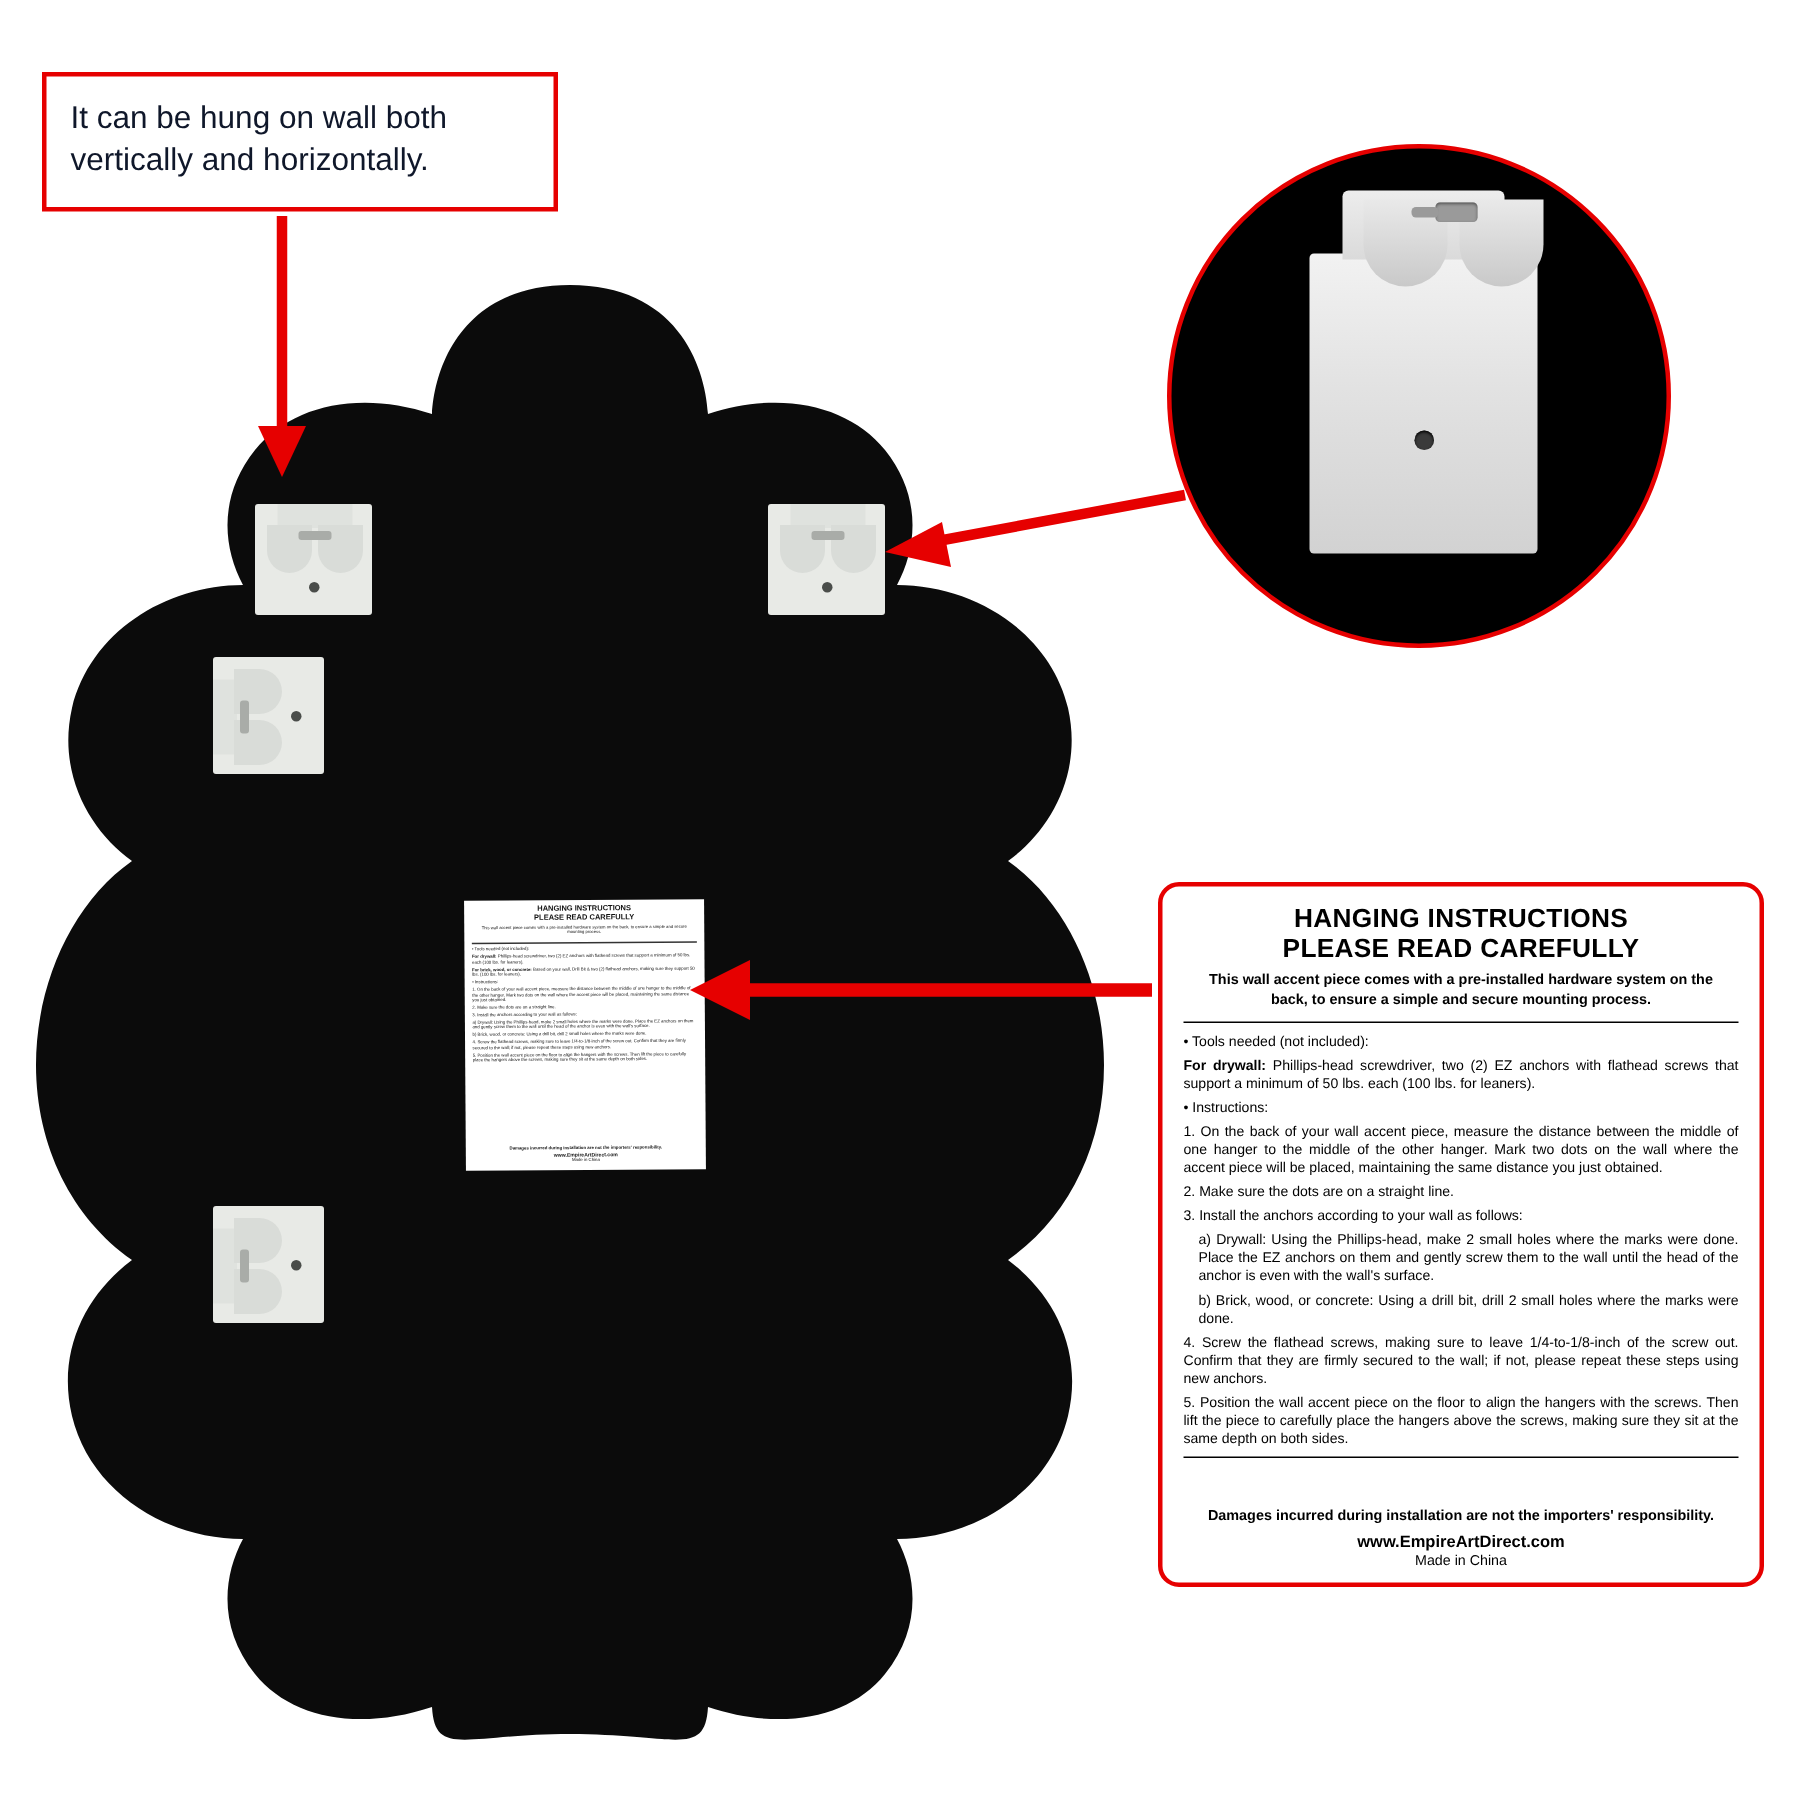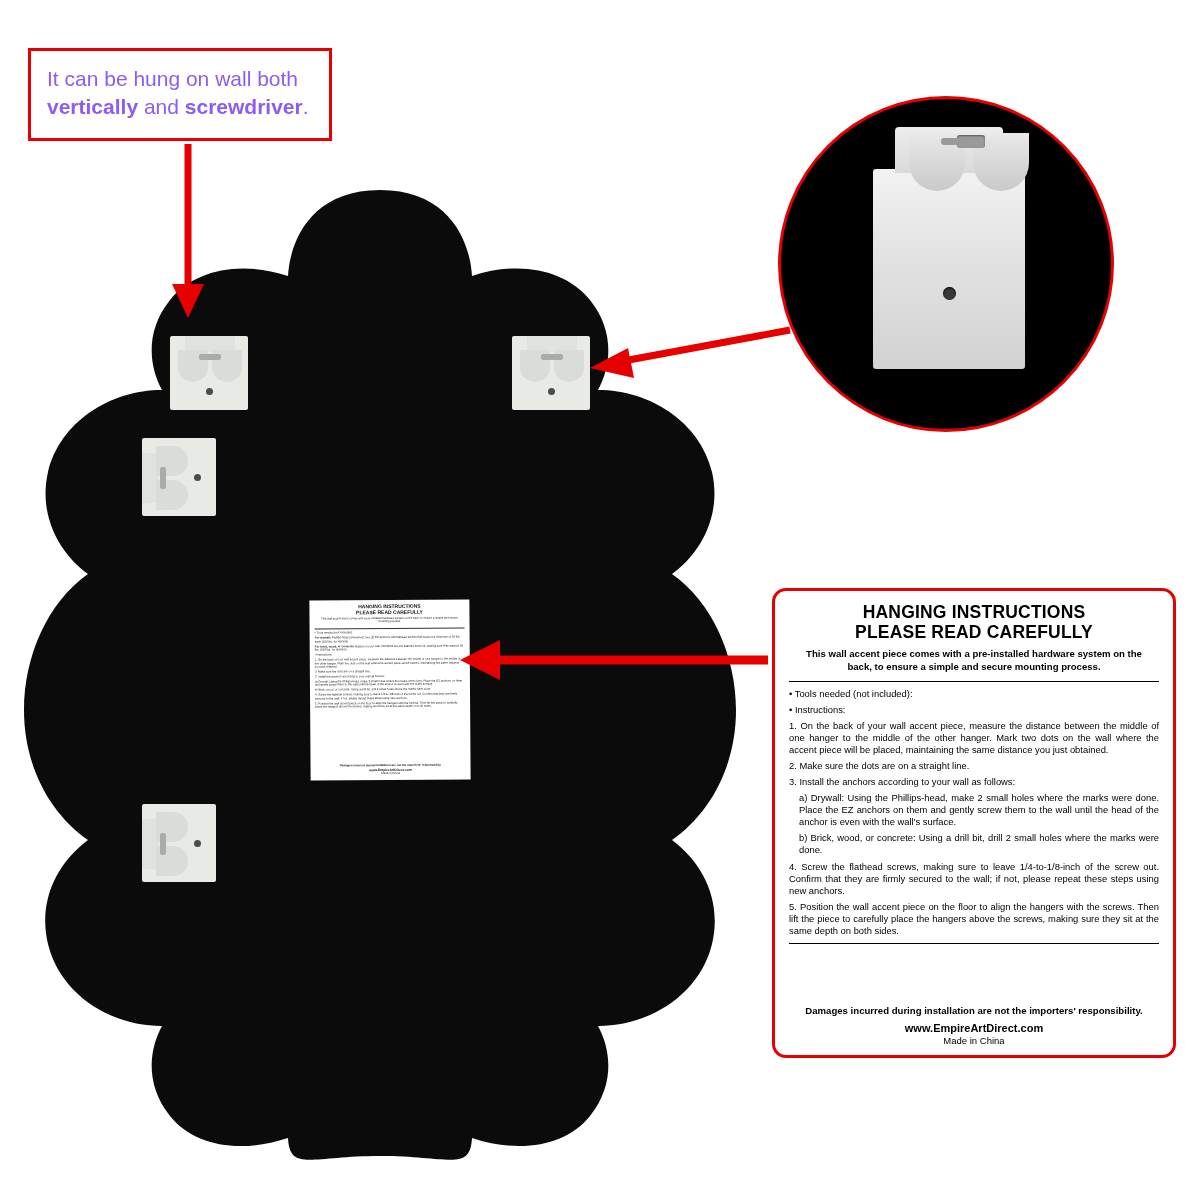--- a/index.html
+++ b/index.html
@@ -3,26 +3,26 @@
 <meta charset="utf-8">
 <style>
   html,body{margin:0;padding:0;}
   body{
     width:1200px;height:1200px;background:#ffffff;position:relative;
     font-family:"Liberation Sans", sans-serif;color:#111;overflow:hidden;
   }
 
   
   .callout{
-    position:absolute;left:28px;top:48px;width:304px;
+    position:absolute;left:28px;top:48px;width:344px;
     border:3px solid #e60000;background:#fff;
     padding:14px 16px 16px 16px;box-sizing:border-box;
-    font-size:21px;line-height:1.35;color:#8b5cf6;
-  }
-  .callout b{font-weight:bold;}
+    font-size:21px;line-height:1.35;color:#0f172a;
+  }
+  .callout b{font-weight:normal;}
 
   
   .instr-panel{
     position:absolute;left:772px;top:588px;width:404px;height:470px;
     border:3px solid #e60000;border-radius:14px;background:#fff;
     box-sizing:border-box;padding:10px 14px 8px 14px;
     font-size:9.4px;line-height:1.28;color:#000;
   }
   .instr-title{
     text-align:center;font-weight:bold;font-size:17.5px;line-height:1.12;
@@ -207,32 +207,33 @@
       <div class="zoom-lobe l"></div>
       <div class="zoom-lobe r"></div>
       <div class="zoom-slot"></div>
     </div>
     <div class="zoom-hole"></div>
   </div>
 </div>
 
 <div class="callout">
   <span>It can be hung on wall both</span><br>
-  <b>vertically</b><span> and </span><b>screwdriver</b><span>.</span>
+  <b>vertically</b><span> and </span><b>horizontally</b><span>.</span>
 </div>
 
 <div class="instr-panel">
   <div class="instr-title">
     <div>HANGING INSTRUCTIONS</div>
     <div>PLEASE READ CAREFULLY</div>
   </div>
   <div class="instr-sub">This wall accent piece comes with a pre-installed hardware system on the back, to ensure a simple and secure mounting process.</div>
   <div class="instr-sep"></div>
   <div class="instr-body">
     <p>• Tools needed (not included):</p>
+    <p><b>For drywall:</b><span> Phillips-head screwdriver, two (2) EZ anchors with flathead screws that support a minimum of 50 lbs. each (100 lbs. for leaners).</span></p>
     <p>• Instructions:</p>
     <p>1. On the back of your wall accent piece, measure the distance between the middle of one hanger to the middle of the other hanger. Mark two dots on the wall where the accent piece will be placed, maintaining the same distance you just obtained.</p>
     <p>2. Make sure the dots are on a straight line.</p>
     <p>3. Install the anchors according to your wall as follows:</p>
     <p class="ind1">a) Drywall:  Using the Phillips-head, make 2 small holes where the marks were done. Place the EZ anchors on them and gently screw them to the wall until the head of the anchor is even with the wall's surface.</p>
     <p class="ind1">b) Brick, wood, or concrete: Using a drill bit, drill 2 small holes where the marks were done.</p>
     <p>4. Screw the flathead screws, making sure to leave 1/4-to-1/8-inch of the screw out. Confirm that they are firmly secured to the wall; if not, please repeat these steps using new anchors.</p>
     <p>5. Position the wall accent piece on the floor to align the hangers with the screws. Then lift the piece to carefully place the hangers above the screws, making sure they sit at the same depth on both sides.</p>
   </div>
   <div class="instr-sep" style="margin-top:6px;"></div>

